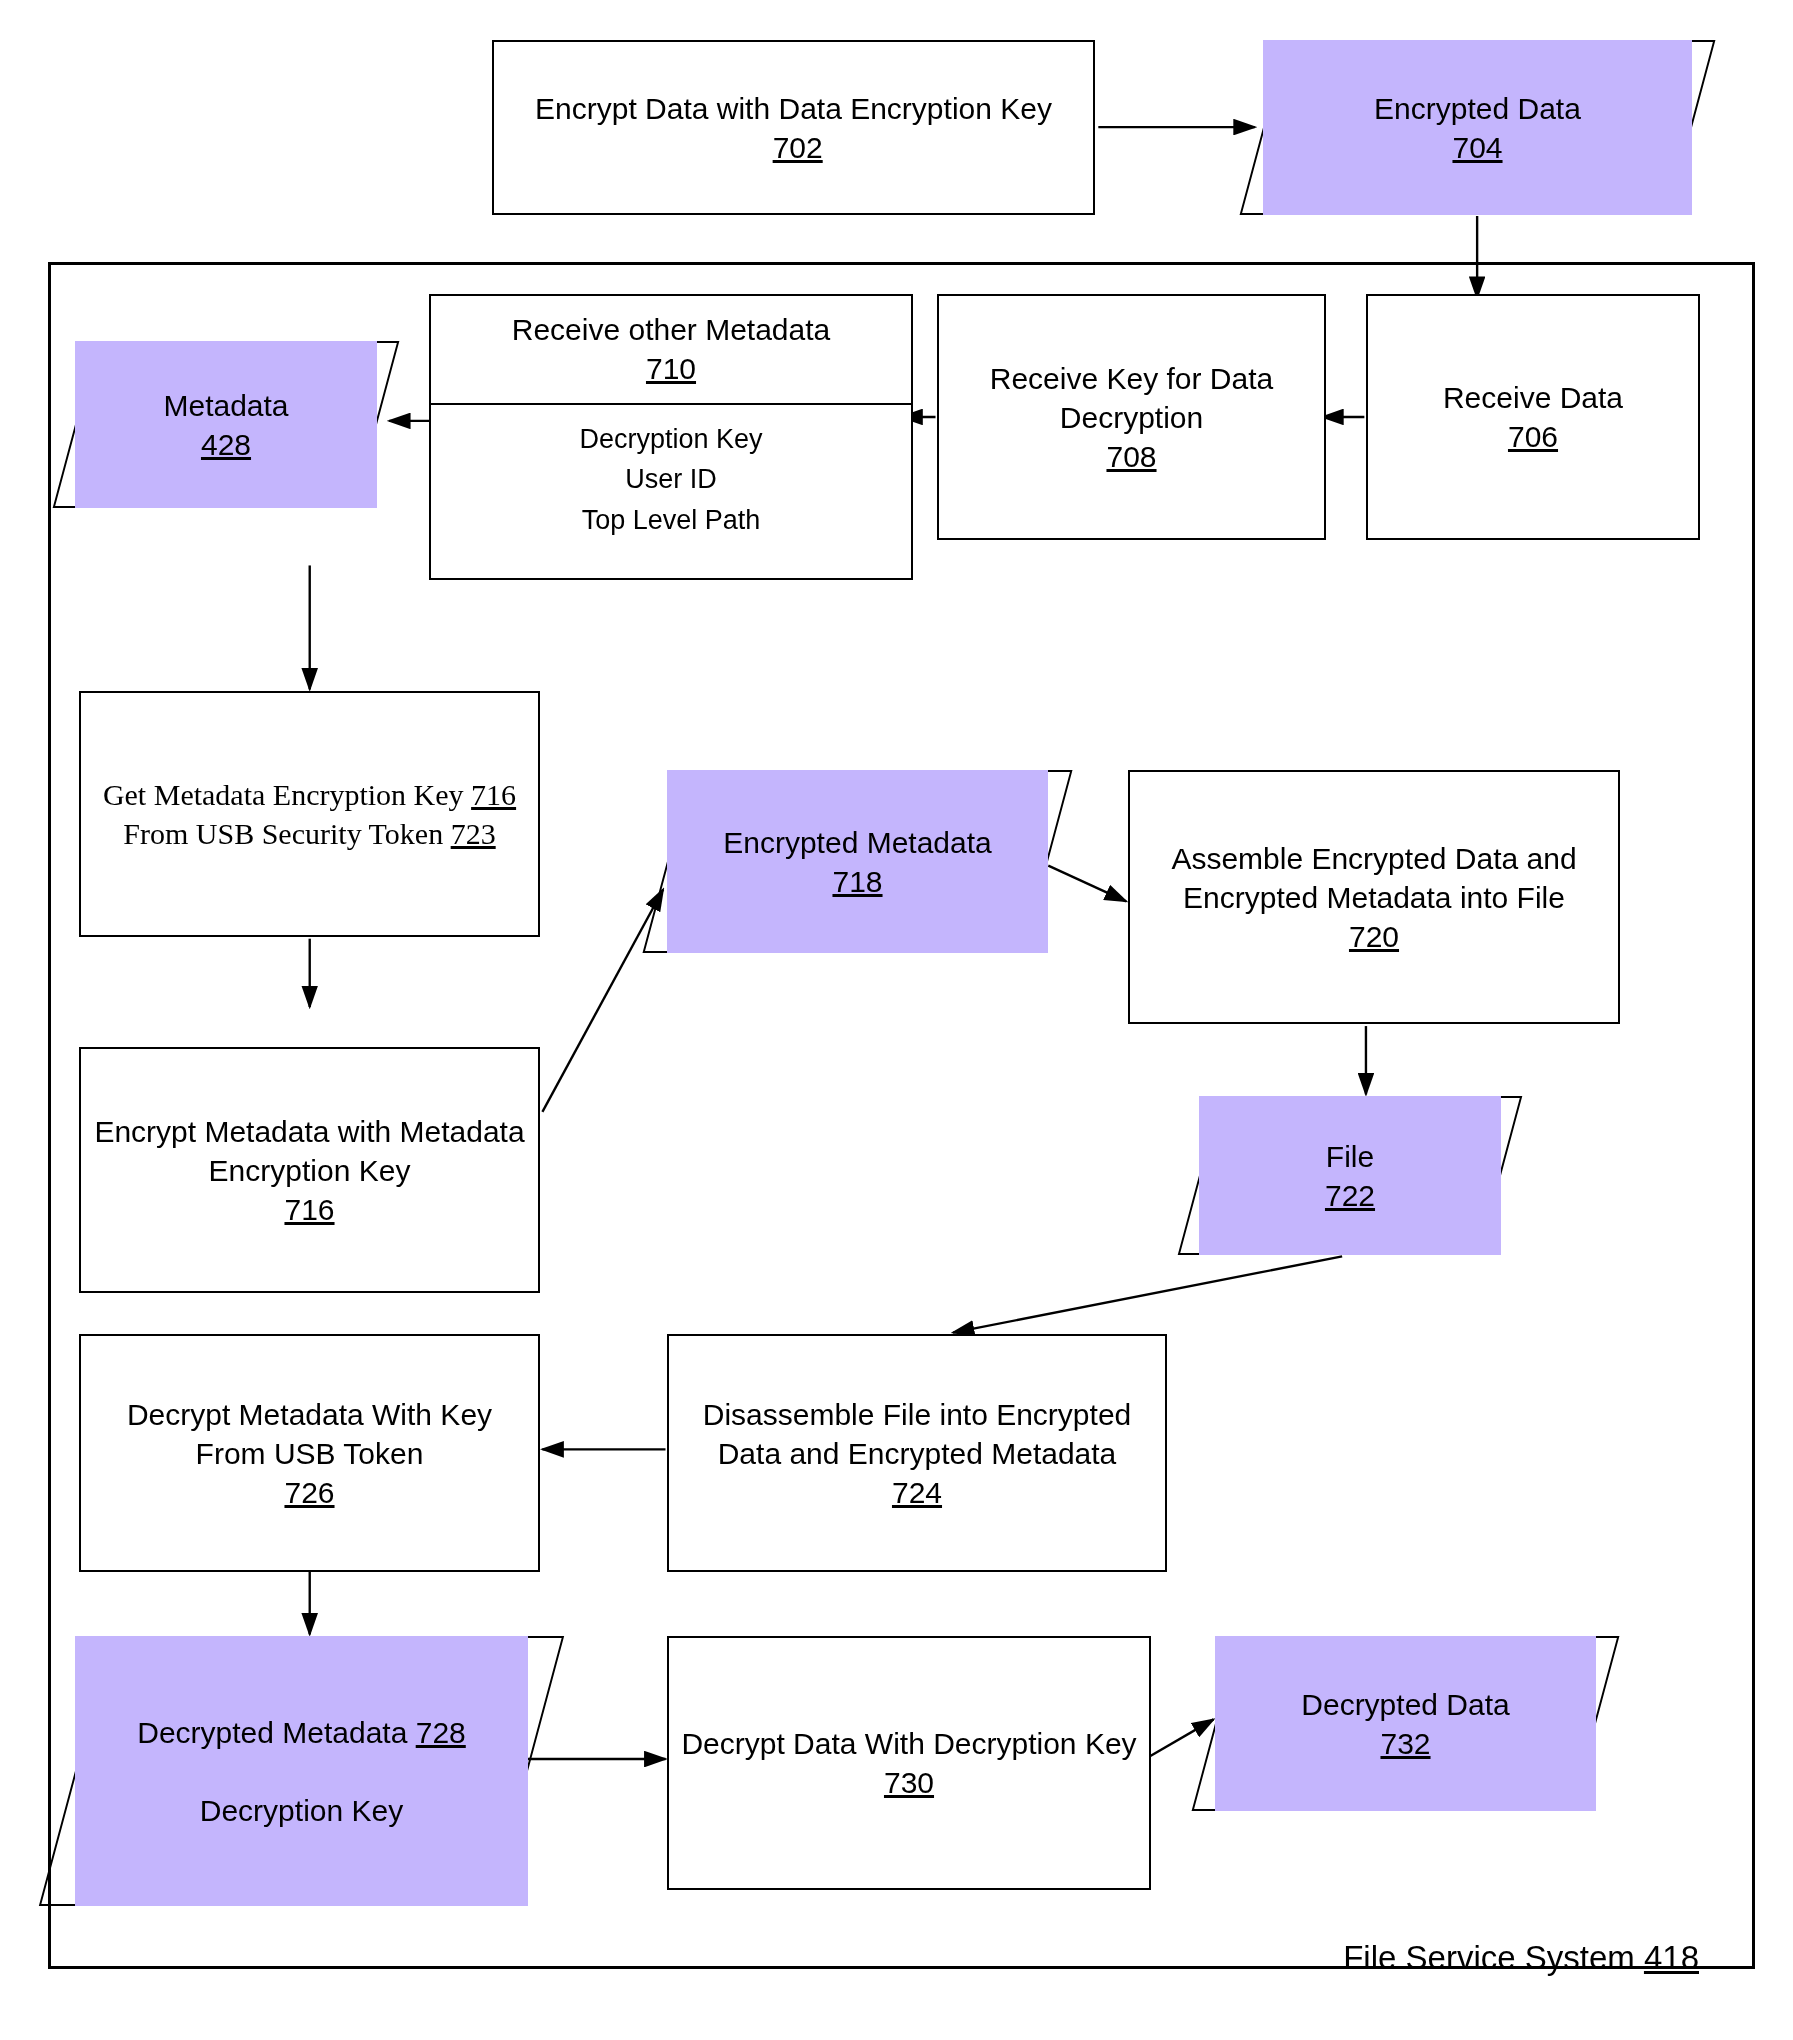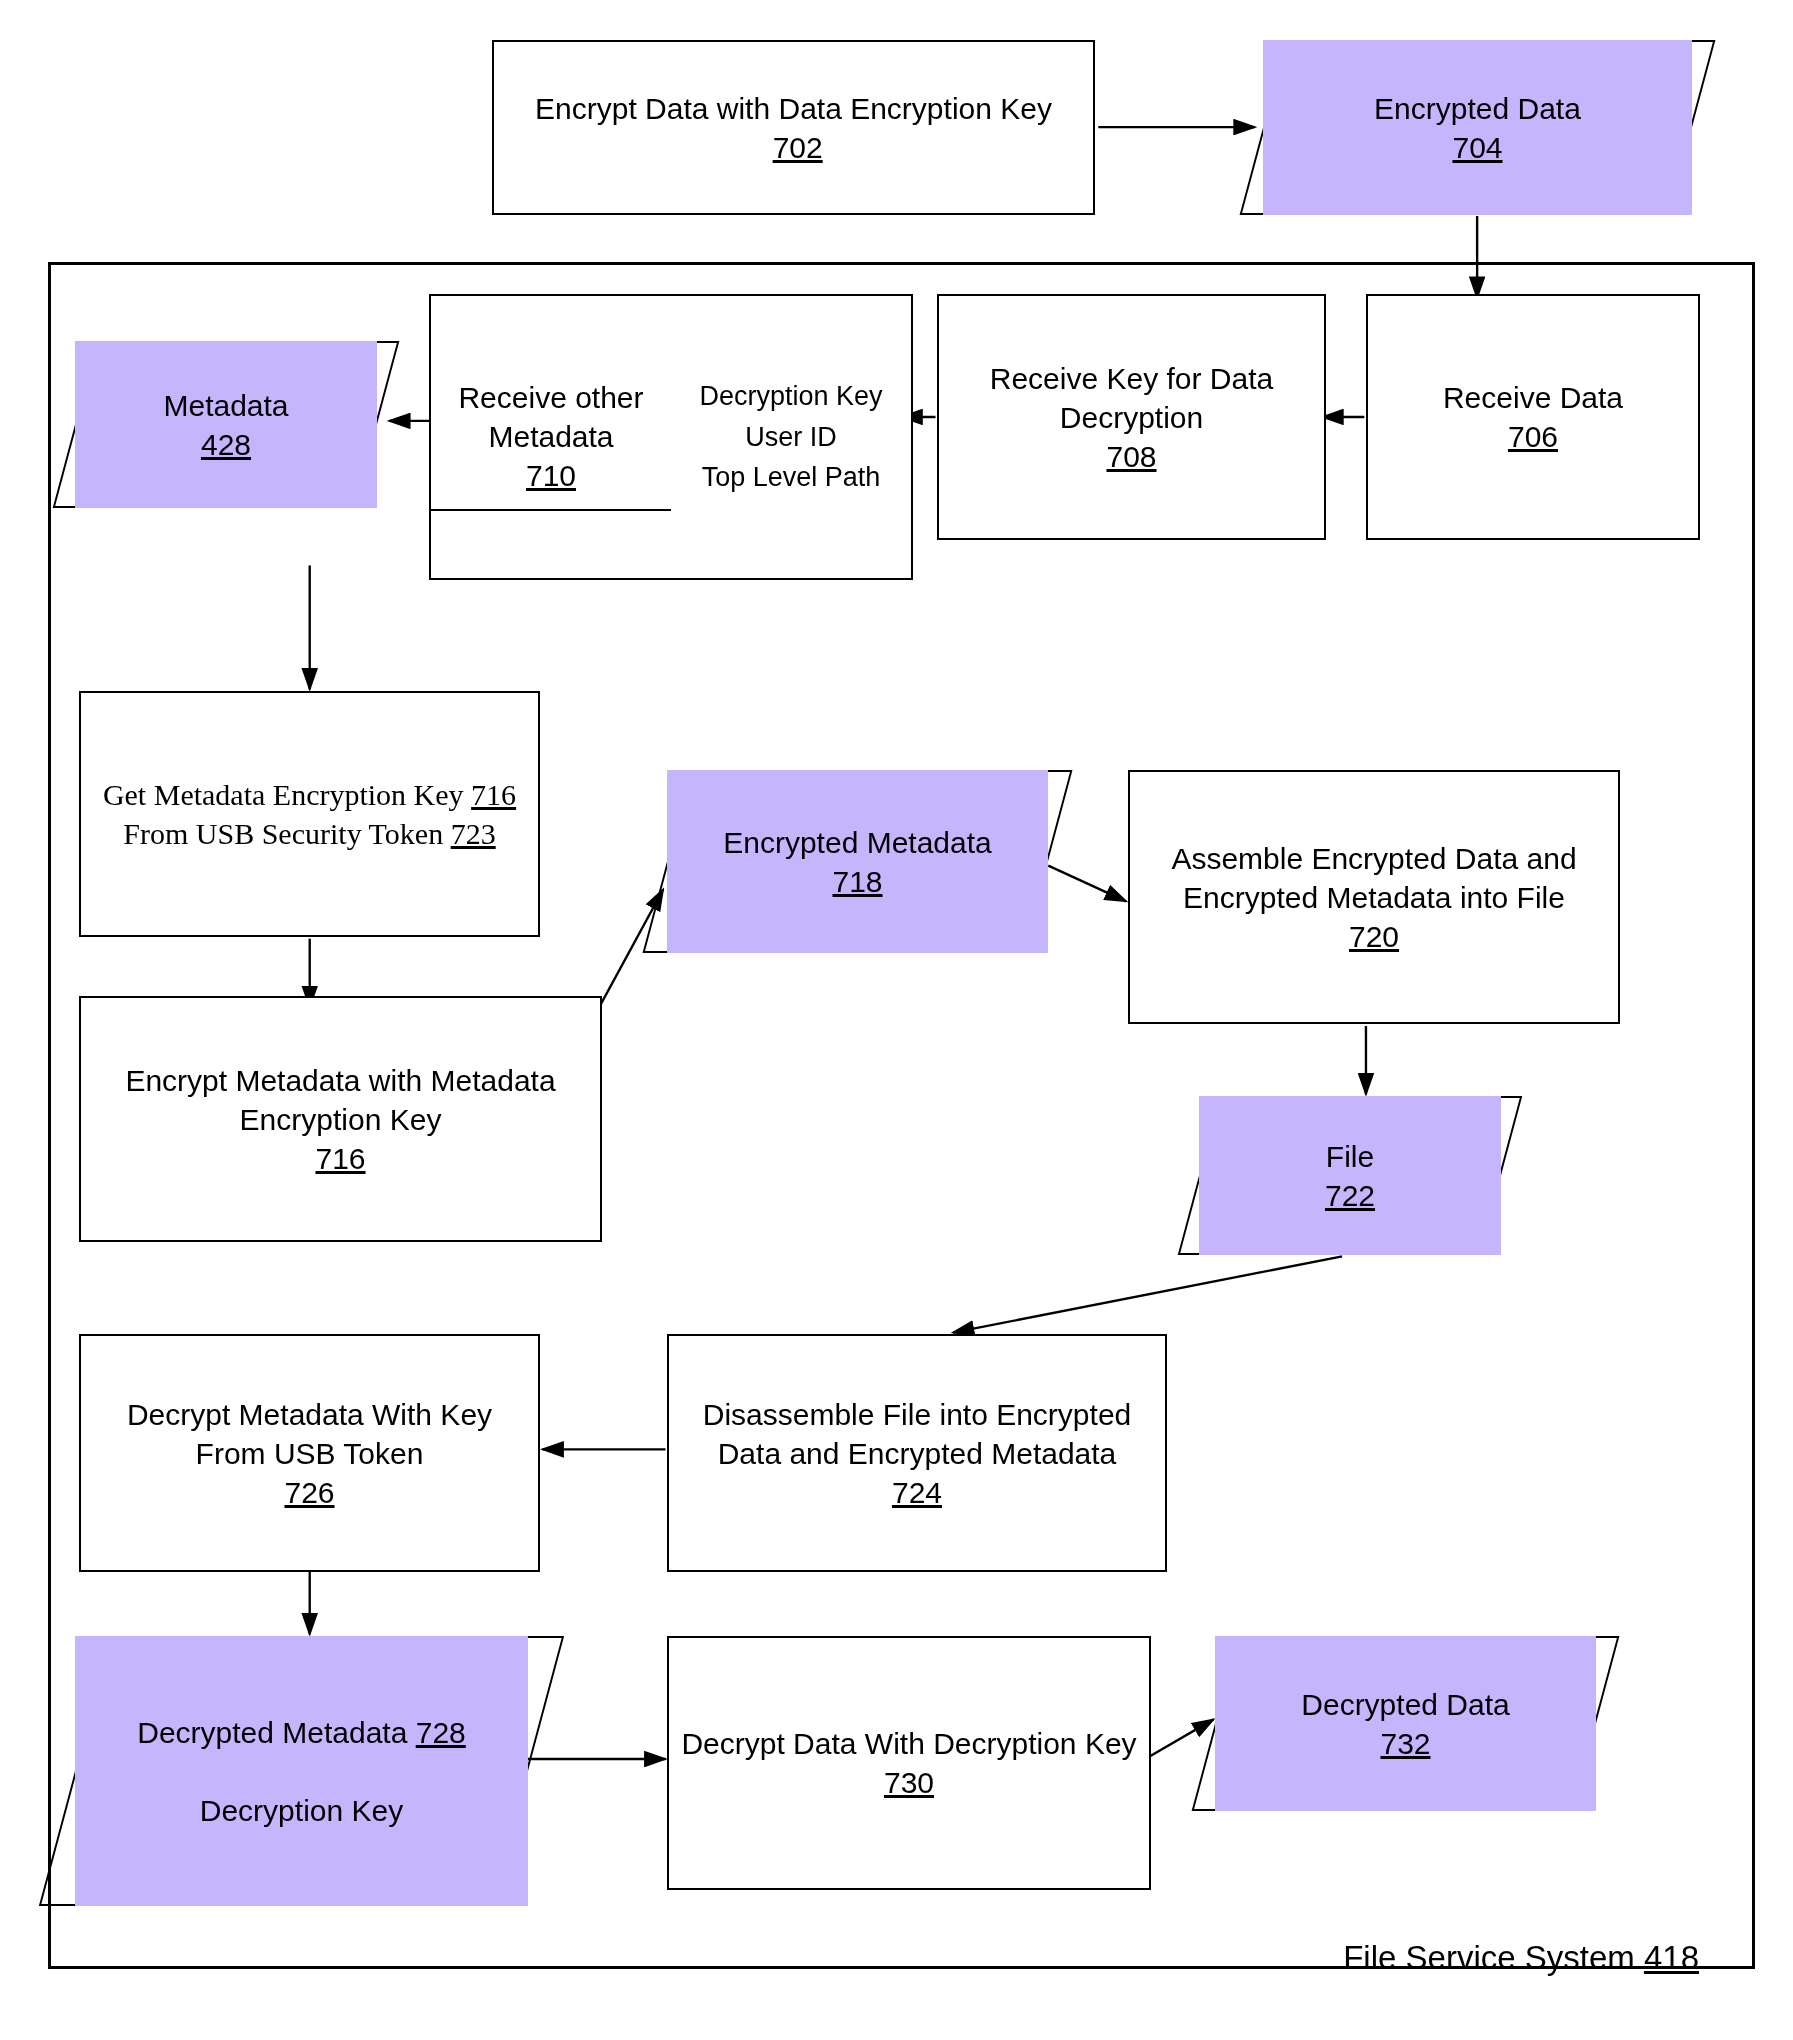--- a/index.html
+++ b/index.html
@@ -139,21 +139,21 @@
       Encrypt Data with Data Encryption Key &nbsp;<span class="num">702</span>
     </span>
   </div>
 
   <div class="box-para" style="left:1263px; top:40px; width:429px; height:175px;">
     <span>
       Encrypted Data<br><span class="num">704</span>
     </span>
   </div>
 
-  <div class="box-rect" style="left:429px; top:294px; width:484px; height:286px; flex-direction:row; justify-content:flex-start; padding:0;">
+  <div class="box-rect" style="left:429px; top:294px; width:484px; height:286px; flex-direction:column; justify-content:flex-start; padding:0;">
 
     <div style="width:100%; border-bottom:2.4px solid #000; padding:14.3px 9.5px; font-size:30px; text-align:center; line-height:1.3;">
       Receive other Metadata<br><span class="num">710</span>
     </div>
 
     <div style="width:100%; padding:14.3px 9.5px; font-size:27px; text-align:center; line-height:1.5;">
       Decryption Key<br>User ID<br>Top Level Path
     </div>
   </div>
 
@@ -174,21 +174,21 @@
       Receive Data<br><span class="num">706</span>
     </span>
   </div>
 
   <div class="box-rect" style="left:79px; top:691px; width:461px; height:246px;font-family:Liberation Serif, serif;">
     <span>
       Get Metadata Encryption Key <span class="num">716</span> From USB Security Token <span class="num">723</span>
     </span>
   </div>
 
-  <div class="box-rect" style="left:79px; top:996px; width:523px; height:246px;">
+  <div class="box-rect" style="left:79px; top:1047px; width:461px; height:246px;">
     <span>
       Encrypt Metadata with Metadata Encryption Key<br><span class="num">716</span>
     </span>
   </div>
 
   <div class="box-para" style="left:667px; top:770px; width:381px; height:183px;">
     <span>
       Encrypted Metadata<br><span class="num">718</span>
     </span>
   </div>

